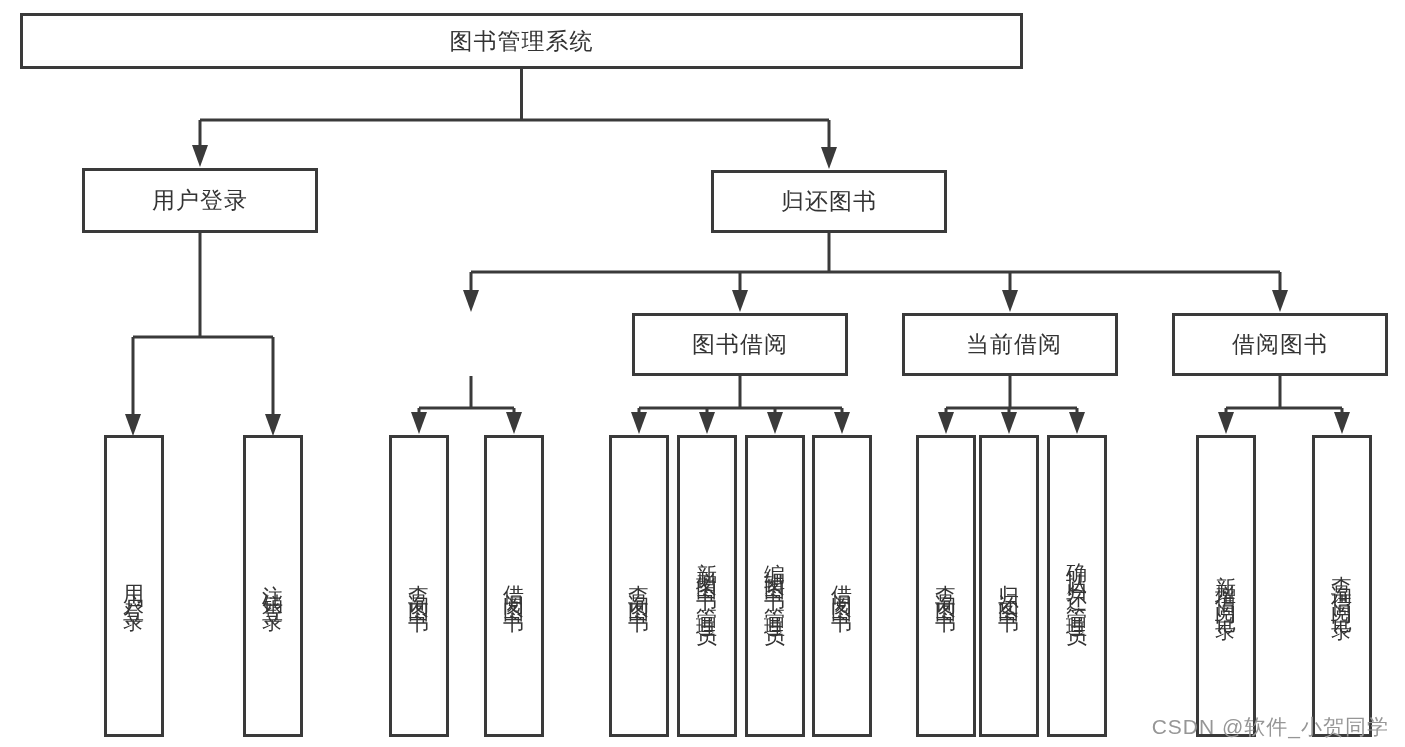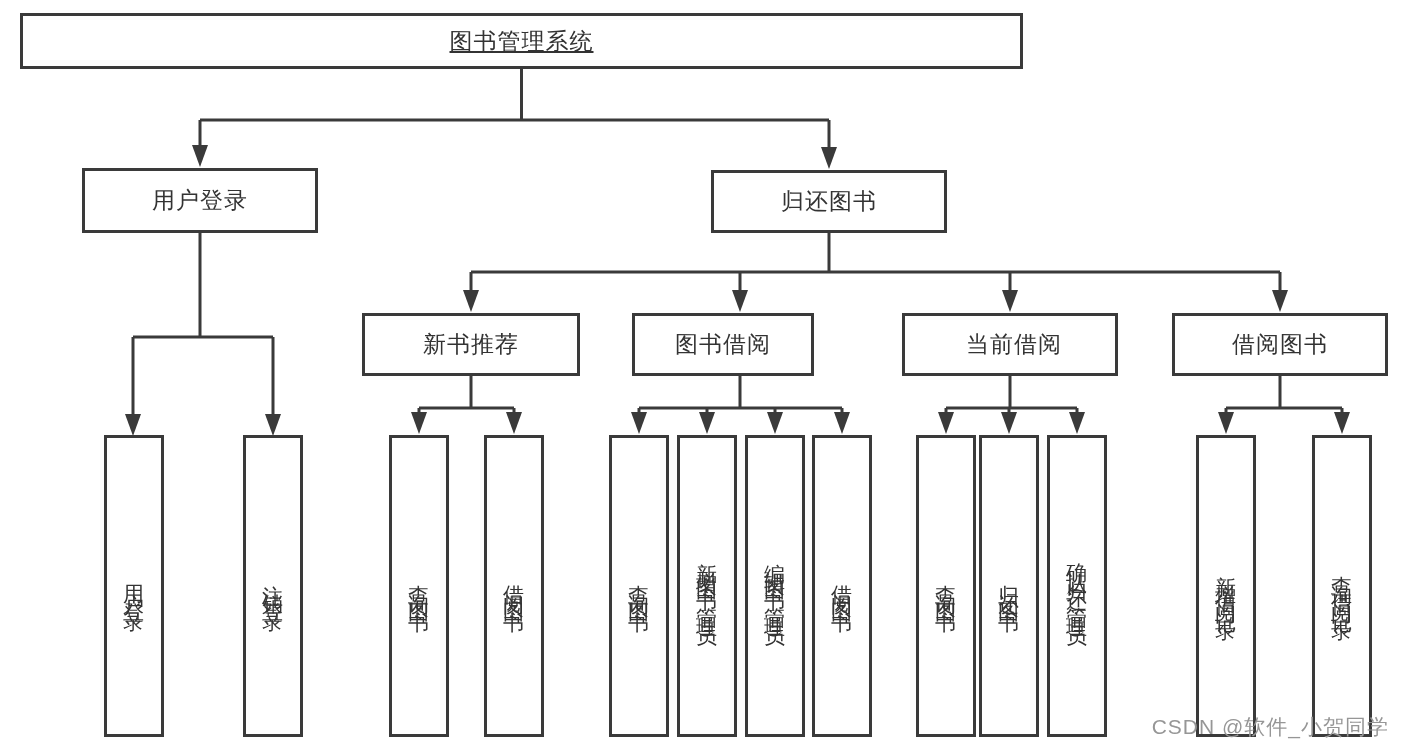--- a/index.html
+++ b/index.html
@@ -94,35 +94,32 @@
 
       <polygon points="938,412 954,412 946,434"></polygon>
       <polygon points="1001,412 1017,412 1009,434"></polygon>
       <polygon points="1069,412 1085,412 1077,434"></polygon>
 
       <polygon points="1218,412 1234,412 1226,434"></polygon>
       <polygon points="1334,412 1350,412 1342,434"></polygon>
     </g>
   </svg>
 
-  <div class="node hbox" style="left:20px; top:13px; width:1003px; height:56px;text-decoration:underline;">
+  <div class="node hbox" style="left:20px; top:13px; width:1003px; height:56px;">
     <span>图书管理系统</span>
   </div>
 
   <div class="node hbox" style="left:82px; top:168px; width:236px; height:65px;">
     <span>用户登录</span>
   </div>
   <div class="node hbox" style="left:711px; top:170px; width:236px; height:63px;">
     <span>归还图书</span>
   </div>
 
-  <div class="node hbox" style="left:362px; top:313px; width:218px; height:63px;">
-    <span>新书推荐</span>
-  </div>
-  <div class="node hbox" style="left:632px; top:313px; width:182px; height:63px;">
+  <div class="node hbox" style="left:632px; top:313px; width:216px; height:63px;">
     <span>图书借阅</span>
   </div>
   <div class="node hbox" style="left:902px; top:313px; width:216px; height:63px;padding-left:8px;">
     <span>当前借阅</span>
   </div>
   <div class="node hbox" style="left:1172px; top:313px; width:216px; height:63px;">
     <span>借阅图书</span>
   </div>
 
   <div class="node vbox" style="left:104px; top:435px; width:60px; height:302px;">

